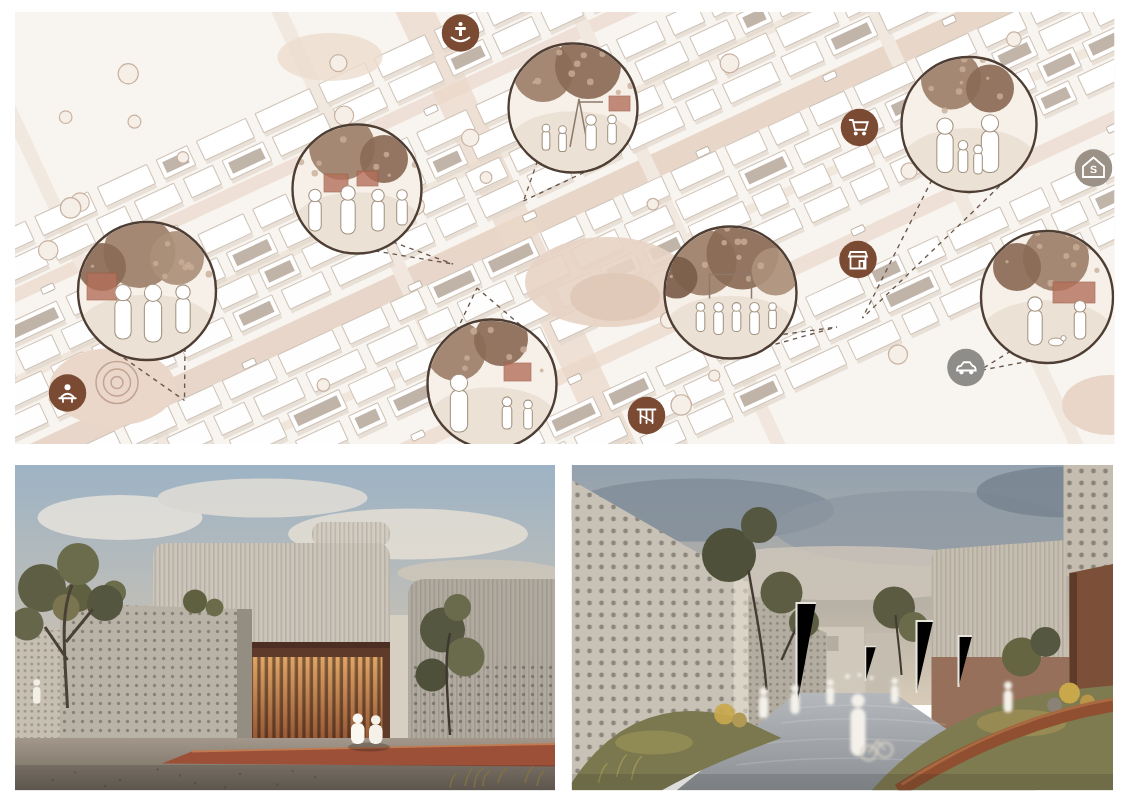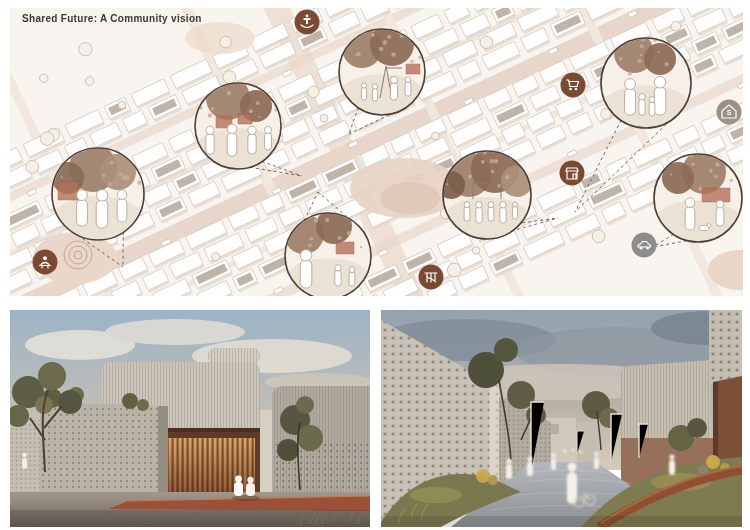--- a/index.html
+++ b/index.html
@@ -27,21 +27,20 @@
   #map-title{
     position:absolute;left:12px;top:5px;z-index:30;
     font-size:10px;font-weight:bold;color:var(--title-color);letter-spacing:.3px;
   }
   svg{display:block;}
 </style>
 </head>
 <body>
 
 <div class="panel" id="map-panel">
-  <div id="map-title">Shared Future: A Community vision</div>
   <svg id="map-svg" viewBox="0 0 733 288" width="733" height="288">
       <g transform="rotate(-25 366 144)" opacity=".95">
         <rect x="-220" y="124" width="1180" height="16" fill="var(--street)"></rect>
         <rect x="-220" y="25.5" width="1180" height="9" fill="var(--street2)"></rect>
         <rect x="-220" y="228" width="1180" height="10" fill="var(--street2)"></rect>
         <rect x="-220" y="79" width="1180" height="6" fill="#f0e6dc"></rect>
         <rect x="-220" y="182" width="1180" height="6" fill="#f0e6dc"></rect>
         <rect x="60" y="-160" width="9" height="620" fill="#f1e7de"></rect>
         <rect x="250" y="-160" width="10" height="620" fill="#f1e7de"></rect>
         <rect x="430" y="-160" width="9" height="620" fill="#f1e7de"></rect>

